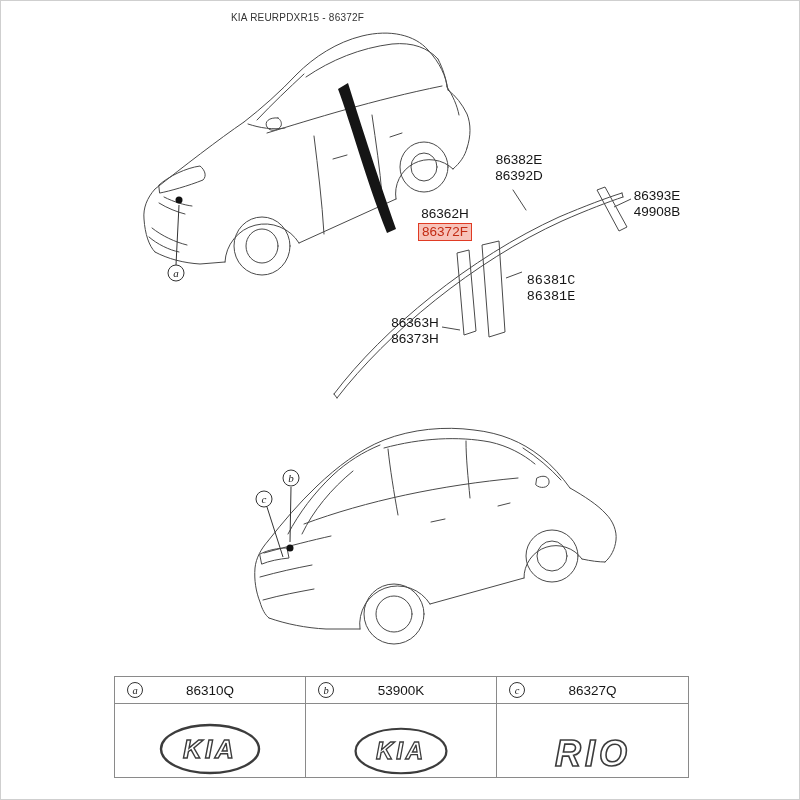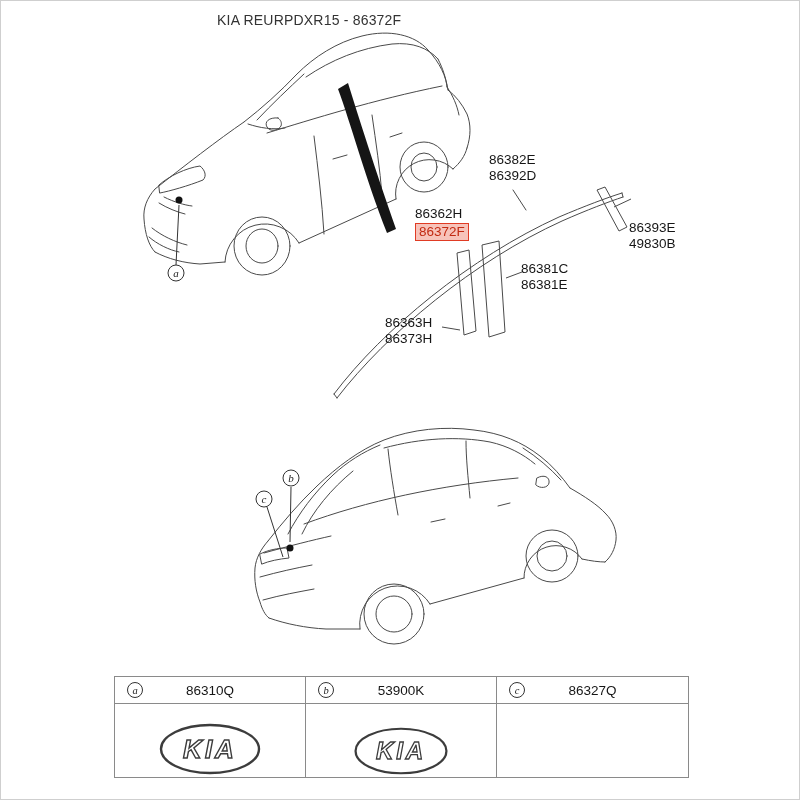--- a/index.html
+++ b/index.html
@@ -1,21 +1,21 @@
 <!DOCTYPE html>
 <html><head>
 <meta charset="utf-8">
 <style>
   * { margin:0; padding:0; box-sizing:border-box; }
   html,body { width:800px; height:800px; background:#fff; }
   body { font-family:"Liberation Sans", sans-serif; position:relative; overflow:hidden; }
   .page { position:absolute; inset:0; background:#fff; border:1px solid #cfcfcf; }
   .art { position:absolute; left:0; top:0; width:800px; height:800px; }
-  .title { position:absolute; left:216px; top:11px; font-size:14px; color:#333; letter-spacing:0.2px;text-align:right; }
-  .lbl { position:absolute; font-size:13.5px; color:#161616; line-height:16px; }
+  .title { position:absolute; left:230px; top:11px; font-size:10px; color:#333; letter-spacing:0.2px;text-align:right; }
+  .lbl { position:absolute; font-size:13.5px; color:#161616; text-align:center; line-height:16px; }
   .lbl .red {
     display:inline-block; padding:0 3px; margin-top:1px;
     border:1px solid #e03b24; background:#f7c3ba; color:#c22a12;
   }
   .ptable {
     position:absolute; left:113px; top:675px; width:575px;
     display:grid; grid-template-columns:1fr 1fr 1fr;
     border:1px solid #8a8a8a; background:#fff;
   }
   .pcol { border-right:1px solid #8a8a8a; display:flex; flex-direction:column; }
@@ -176,31 +176,31 @@
     <text class="mkt" x="263" y="502" text-anchor="middle" stroke="none">c</text>
 
     <circle cx="289" cy="547" r="3.5" fill="#111"></circle>
   </svg>
 
   <div class="lbl" style="left:488px; top:151px; width:60px;">
     <div>86382E</div>
     <div>86392D</div>
   </div>
 
-  <div class="lbl" style="left:628px; top:187px; width:56px;margin-top:32px;">
+  <div class="lbl" style="left:628px; top:187px; width:56px;">
     <div>86393E</div>
-    <div>49830B</div>
+    <div>49908B</div>
   </div>
 
   <div class="lbl" style="left:398px; top:205px; width:60px;margin-left:16px;">
     <div>86362H</div>
     <div class="red">86372F</div>
   </div>
 
-  <div class="lbl" style="left:520px; top:260px; width:60px;">
+  <div class="lbl" style="left:520px; top:272px; width:60px;font-family:Liberation Mono, monospace;">
     <div>86381C</div>
     <div>86381E</div>
   </div>
 
   <div class="lbl" style="left:384px; top:314px; width:60px;">
     <div>86363H</div>
     <div>86373H</div>
   </div>
 
   <div class="ptable">
@@ -229,16 +229,21 @@
           <text class="logo-kia" x="55" y="37" text-anchor="middle">KIA</text>
         </svg>
       </div>
     </div>
 
     <div class="pcol">
       <div class="pth">
         <span class="mk">c</span>
         <span>86327Q</span>
       </div>
+      <div class="ptd">
+        <svg width="140" height="50" viewBox="0 0 140 50">
+          <text class="logo-rio" x="70" y="39" text-anchor="middle">RIO</text>
+        </svg>
+      </div>
     </div>
 
   </div>
 </div>
 
 </body></html>

